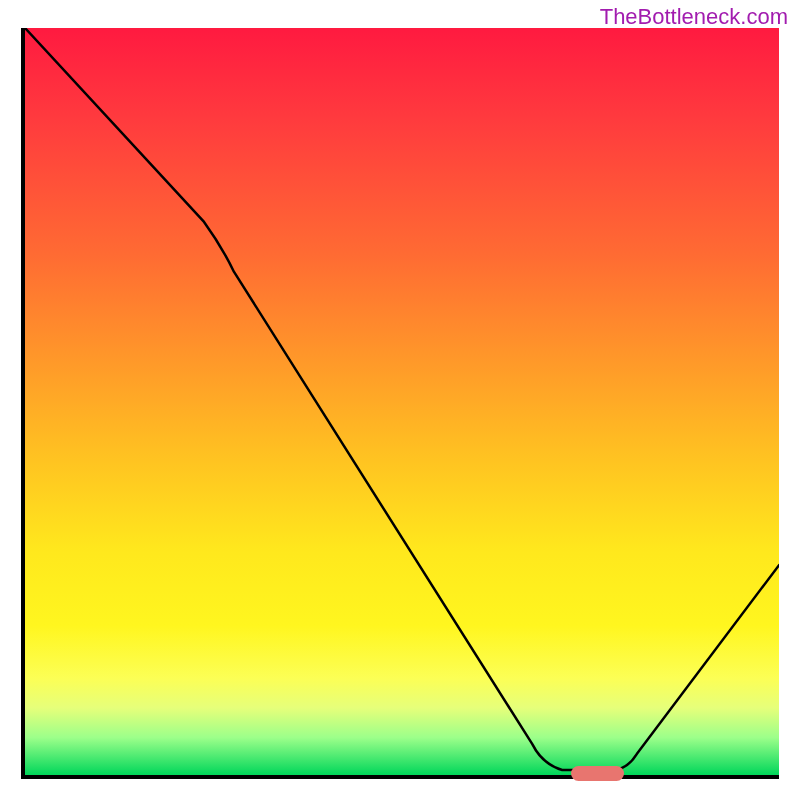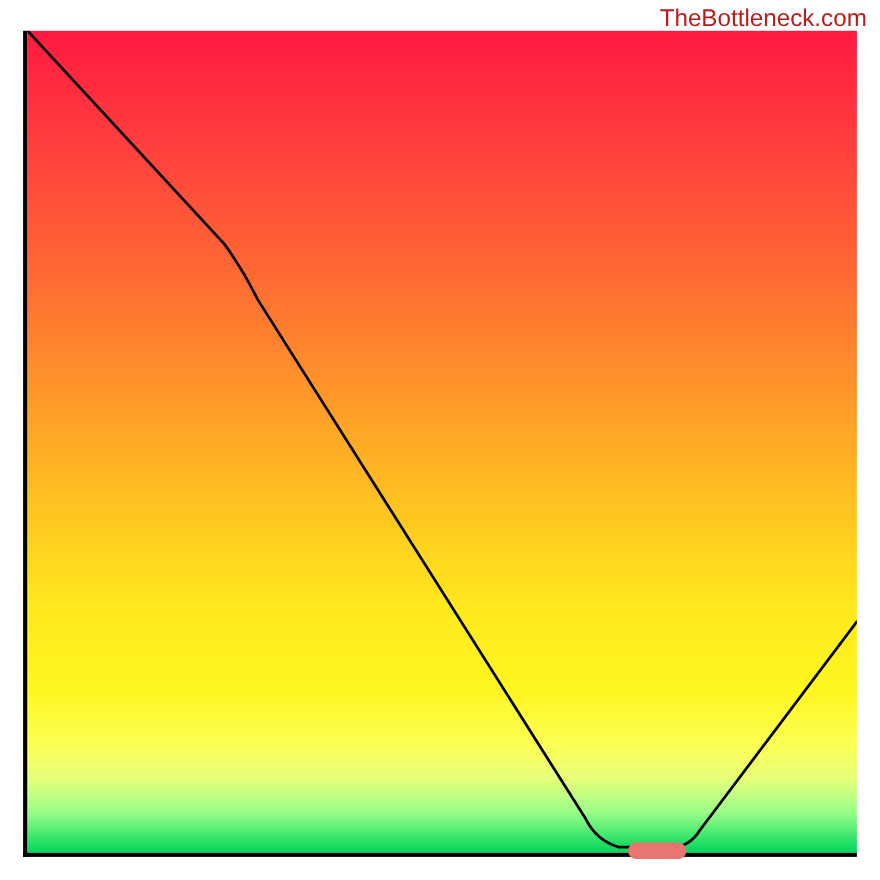--- a/index.html
+++ b/index.html
@@ -13,21 +13,21 @@
   .container {
     width: 800px;
     height: 800px;
     position: relative;
   }
   .watermark {
     position: absolute;
     top: 4px;
     right: 12px;
     font-size: 22px;
-    color: #b91c1c;
+    color: #a21caf;
     font-weight: 500;
     z-index: 3;
   }
   .plot {
     position: absolute;
     left: 21px;
     top: 28px;
     width: 758px;
     height: 751px;
     border-left: 4px solid #000;

